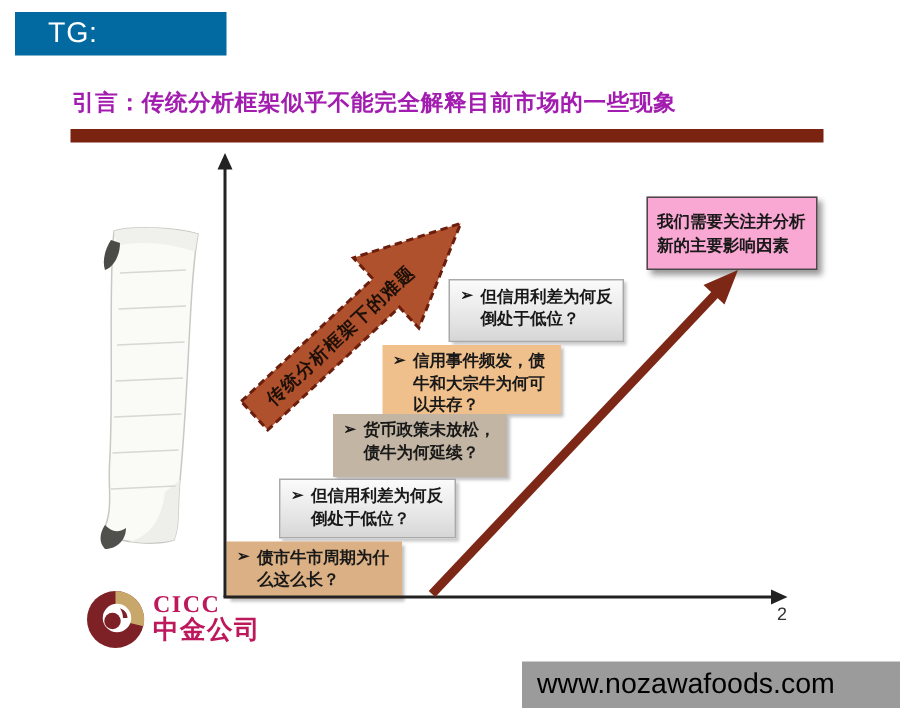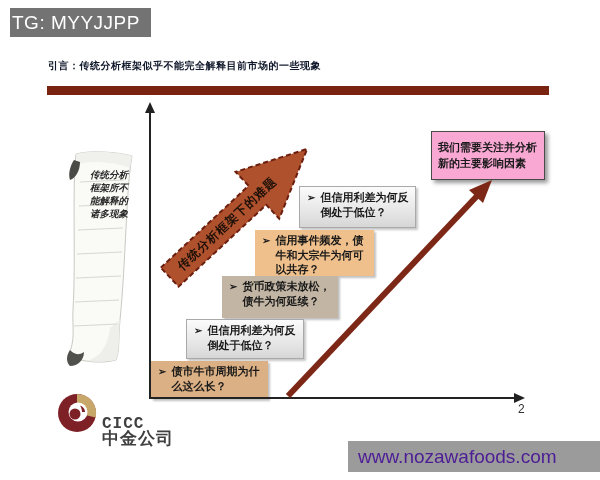--- a/index.html
+++ b/index.html
@@ -1,26 +1,26 @@
 <!DOCTYPE html>
 <html><head>
 <meta charset="utf-8">
 <style>
   html,body{margin:0;padding:0;background:#fff;}
   .slide{position:relative;width:600px;height:480px;background:#ffffff;overflow:hidden;
          font-family:"DejaVu Serif","Liberation Serif",serif;}
 
   
-  .tg-bar{position:absolute;left:10px;top:8px;width:141px;height:29px;background:#737373;
+  .tg-bar{position:absolute;left:10px;top:8px;width:141px;height:29px;background:#0369a1;
           color:#fff;font-family:"Liberation Sans","DejaVu Sans",sans-serif;
-          font-size:19px;line-height:29px;padding-left:2px;box-sizing:border-box;letter-spacing:.5px;}
+          font-size:19px;line-height:29px;padding-left:22px;box-sizing:border-box;letter-spacing:.5px;}
 
   
-  .title{position:absolute;left:48px;top:59px;width:520px;color:#0f172a;font-weight:bold;
-         font-size:10px;letter-spacing:.5px;}
+  .title{position:absolute;left:48px;top:59px;width:520px;color:#a21caf;font-weight:bold;
+         font-size:15px;letter-spacing:.5px;}
   .title-rule{position:absolute;left:47px;top:86px;width:502px;height:9px;background:#7a2311;}
 
   
   .scroll-wrap{position:absolute;left:56px;top:140px;width:88px;height:228px;}
   .scroll-text{position:absolute;left:24px;top:28px;width:58px;color:#2a2a2a;
                font-size:9.5px;font-weight:bold;font-style:italic;line-height:13px;text-align:center;}
 
   
   .diag-arrow{position:absolute;left:142px;top:172px;width:195px;height:80px;
               transform:rotate(-43deg);}
@@ -52,28 +52,28 @@
 
   
   .overlay{position:absolute;left:0;top:0;width:600px;height:480px;pointer-events:none;}
 
   .page-num{position:absolute;left:518px;top:402px;font-size:12px;color:#333;
             font-family:"Liberation Sans","DejaVu Sans",sans-serif;}
 
   
   .logo-wrap{position:absolute;left:56px;top:392px;width:120px;height:46px;}
   .logo-mark{position:absolute;left:0;top:0;}
-  .logo-text{position:absolute;left:46px;top:4px;color:#404040;font-weight:bold;
-             font-family:Liberation Mono, monospace;margin-top:20px;}
+  .logo-text{position:absolute;left:46px;top:4px;color:#be185d;font-weight:bold;
+             font-family:Liberation Serif, serif;}
   .logo-en{font-size:16px;line-height:16px;letter-spacing:1px;}
   .logo-cn{font-size:17px;line-height:15px;letter-spacing:1px;}
 
   
   .watermark{position:absolute;left:348px;top:441px;width:252px;height:31px;background:#9b9b9b;
-             color:#4c1d95;font-family:"Liberation Sans","DejaVu Sans",sans-serif;font-size:19px;
+             color:#000000;font-family:"Liberation Sans","DejaVu Sans",sans-serif;font-size:19px;
              line-height:31px;padding-left:10px;box-sizing:border-box;}
 </style>
 </head>
 <body>
 
 <div class="slide">
 
   <div class="tg-bar">
     <span>TG: MYYJJPP</span>
   </div>
@@ -92,26 +92,20 @@
       <g stroke="#d8d8d2" stroke-width="1">
         <line x1="24" y1="42" x2="68" y2="40"></line>
         <line x1="23" y1="66" x2="68" y2="64"></line>
         <line x1="22" y1="90" x2="67" y2="88"></line>
         <line x1="21" y1="114" x2="66" y2="112"></line>
         <line x1="20" y1="138" x2="65" y2="136"></line>
         <line x1="19" y1="162" x2="63" y2="160"></line>
         <line x1="18" y1="186" x2="61" y2="184"></line>
       </g>
     </svg>
-    <div class="scroll-text">
-      <div>传统分析</div>
-      <div>框架所不</div>
-      <div>能解释的</div>
-      <div>诸多现象</div>
-    </div>
   </div>
 
   <div class="diag-arrow">
     <svg width="195" height="80" viewBox="0 0 195 80">
       <polygon points="2,27 122,27 122,8 190,40 122,72 122,53 2,53" fill="#b0512d" stroke="#6b1e0e" stroke-width="2" stroke-dasharray="5,3"></polygon>
     </svg>
     <div class="label">传统分析框架下的难题</div>
   </div>
 
   <div class="qbox qbox-white q1">

